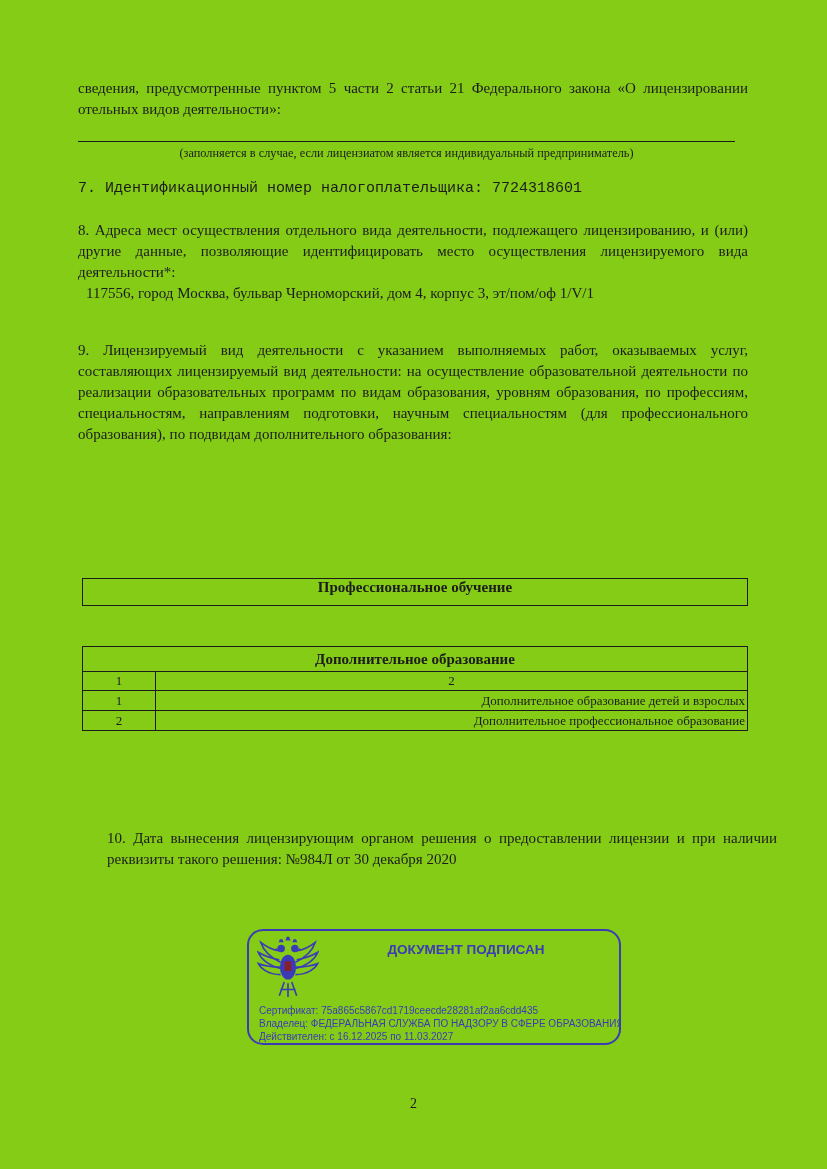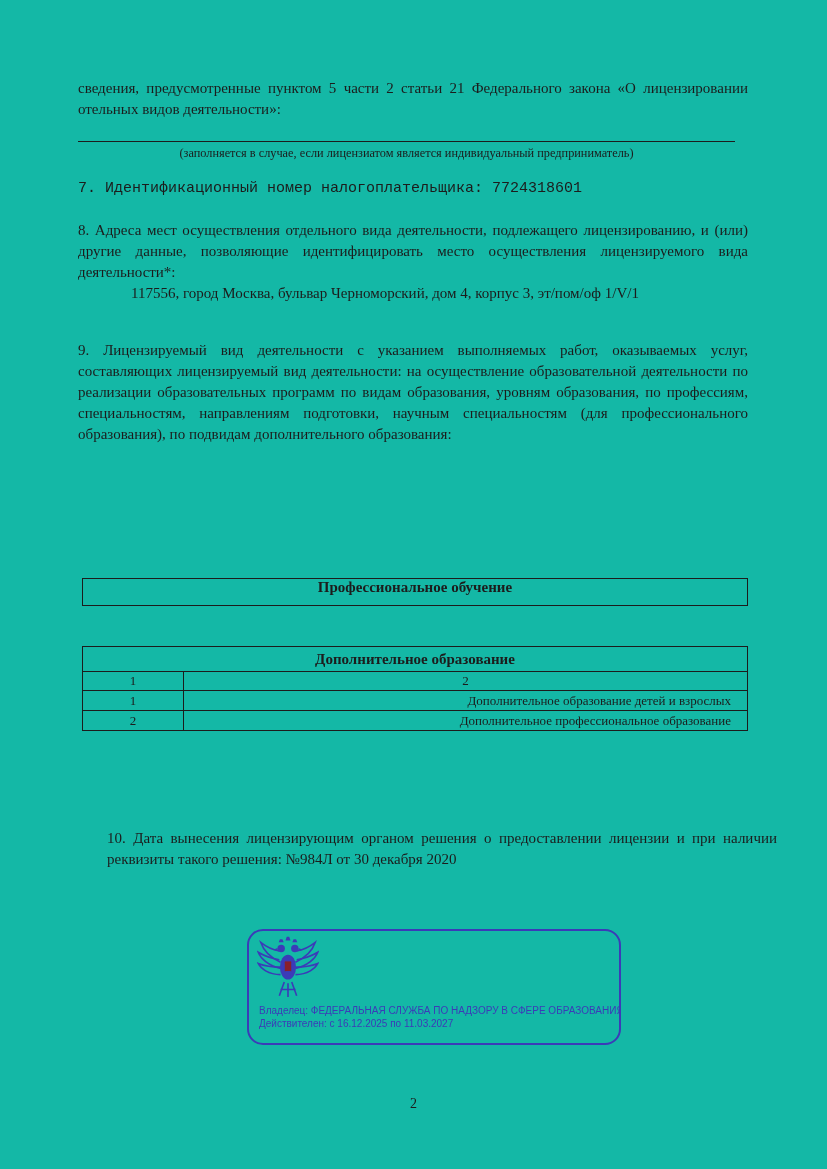--- a/index.html
+++ b/index.html
@@ -1,40 +1,39 @@
 <!DOCTYPE html>
 <html><head>
 <meta charset="utf-8">
 <style>
   html, body { margin: 0; padding: 0; }
   body { background: #ffffff; }
   .page {
     position: relative;
     width: 827px;
     height: 1169px;
-    background: #14b8a6;
+    background: #84cc16;
     font-family: "Liberation Serif", serif;
     color: #1c1c1c;
     overflow: hidden;
   }
   .content-block {
     position: absolute;
     left: 78px;
     width: 670px;
   }
   .para {
     font-size: 15px;
     line-height: 21px;
     text-align: justify;
   }
   .address-line {
     font-size: 15px;
     line-height: 21px;
     padding-left: 8px;
-    margin-left: 45px;
   }
   .separator-line {
     position: absolute;
     left: 78px;
     top: 141px;
     width: 657px;
     border-top: 1.6px solid #1c1c1c;
   }
   .footnote {
     position: absolute;
@@ -63,21 +62,21 @@
     position: absolute;
     left: 82px;
     top: 646px;
     width: 666px;
     border-collapse: collapse;
     box-sizing: border-box;
     font-size: 13px;
   }
   .table-two td {
     border: 1px solid #1c1c1c;
-    padding: 1px 16px;
+    padding: 1px 2px;
     vertical-align: middle;
   }
   .table-two { border: 1.6px solid #1c1c1c; }
   .table-two .tbl-title {
     text-align: center;
     font-weight: bold;
     font-size: 15px;
     height: 22px;
   }
   .table-two .col-num {
@@ -211,22 +210,24 @@
           <path d="M57,10 L65,10 L63,5 L59,5 Z"></path>
           <path d="M46,7 L54,7 L52,1 L48,1 Z"></path>
 
           <ellipse cx="50" cy="50" rx="13" ry="20"></ellipse>
         </g>
 
         <rect x="44" y="40" width="12" height="17" rx="2" fill="#8a1f2a" stroke="#3b3bb8" stroke-width="1.5"></rect>
       </svg>
     </span>
     <div class="stamp-title">
+      <div>ДОКУМЕНТ ПОДПИСАН</div>
     </div>
     <div class="stamp-info">
+      <div><span>Сертификат:</span> <span>75a865c5867cd1719ceecde28281af2aa6cdd435</span></div>
       <div><span>Владелец:</span> <span>ФЕДЕРАЛЬНАЯ СЛУЖБА ПО НАДЗОРУ В СФЕРЕ ОБРАЗОВАНИЯ И НАУКИ</span></div>
       <div><span>Действителен:</span> <span>с 16.12.2025 по 11.03.2027</span></div>
     </div>
   </div>
 
   <div class="page-number">2</div>
 
 </div>
 
 </body></html>

